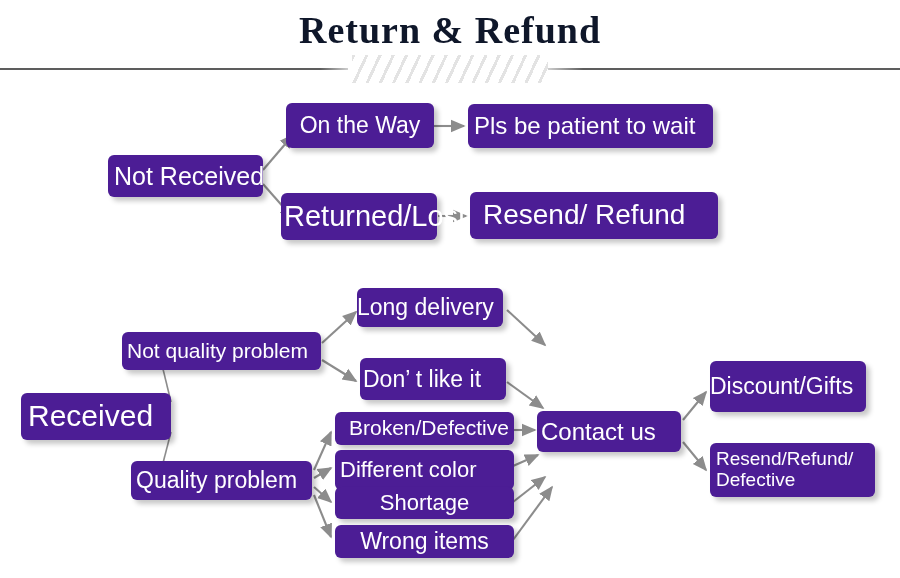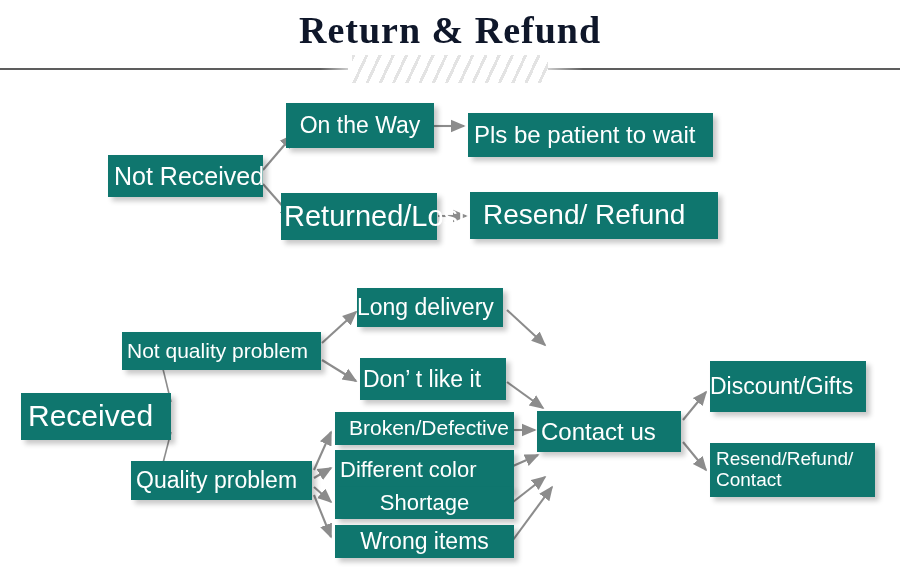--- a/index.html
+++ b/index.html
@@ -35,29 +35,30 @@
     position:absolute;left:352px;top:55px;width:196px;height:28px;
     background:repeating-linear-gradient(
       115deg,
       #e3e3e3 0px,#e3e3e3 3px,
       #ffffff 3px,#ffffff 12px);
   }
 
   
   .node{
     position:absolute;
-    background:#0f766e;
+    background:#4c1d95;
     color:#ffffff;
     box-shadow:4px 4px 5px rgba(0,0,0,0.22);
     box-sizing:border-box;
     display:flex;
     align-items:center;
     white-space:nowrap;
     line-height:1.08;
     z-index:3;
+    border-radius:6px;
   }
   .node.center{justify-content:center;}
   .node.left{justify-content:flex-start;}
   .node.two-line{
     display:block;
     white-space:normal;
     line-height:1.12;
   }
 
   svg.wires{
@@ -124,21 +125,21 @@
       <path d="M683,420 L706,392" marker-end="url(#ah)"></path>
 
       <path d="M683,442 L706,470" marker-end="url(#ah)"></path>
     </g>
   </svg>
 
   <div class="node left" style="left:108px;top:155px;width:155px;height:42px;padding-left:6px;font-size:25px;">Not Received</div>
 
   <div class="node center" style="left:286px;top:103px;width:148px;height:45px;font-size:23px;">On the Way</div>
 
-  <div class="node left" style="left:468px;top:104px;width:245px;height:44px;padding-left:6px;font-size:24px;margin-top:9px;">Pls be patient to wait</div>
+  <div class="node left" style="left:468px;top:104px;width:245px;height:44px;padding-left:6px;font-size:24px;">Pls be patient to wait</div>
 
   <div class="node left" style="left:281px;top:193px;width:156px;height:47px;padding-left:3px;font-size:29px;">Returned/Lost</div>
 
   <div class="node left" style="left:470px;top:192px;width:248px;height:47px;padding-left:13px;font-size:28px;">Resend/ Refund</div>
 
   <div class="node left" style="left:21px;top:393px;width:150px;height:47px;padding-left:7px;font-size:30px;">Received</div>
 
   <div class="node left" style="left:122px;top:332px;width:199px;height:38px;padding-left:5px;font-size:21px;">Not quality problem</div>
 
   <div class="node left" style="left:131px;top:461px;width:181px;height:39px;padding-left:5px;font-size:23px;">Quality problem</div>
@@ -154,16 +155,16 @@
   <div class="node center" style="left:335px;top:487px;width:179px;height:32px;font-size:22px;">Shortage</div>
 
   <div class="node center" style="left:335px;top:525px;width:179px;height:33px;font-size:23px;">Wrong items</div>
 
   <div class="node left" style="left:537px;top:411px;width:144px;height:41px;padding-left:4px;font-size:24px;">Contact us</div>
 
   <div class="node left" style="left:710px;top:361px;width:156px;height:51px;font-size:23px;">Discount/Gifts</div>
 
   <div class="node two-line" style="left:710px;top:443px;width:165px;height:54px;padding:5px 0 0 6px;font-size:19px;">
     <div>Resend/Refund/</div>
-    <div>Contact</div>
+    <div>Defective</div>
   </div>
 
 </div>
 
 </body></html>

